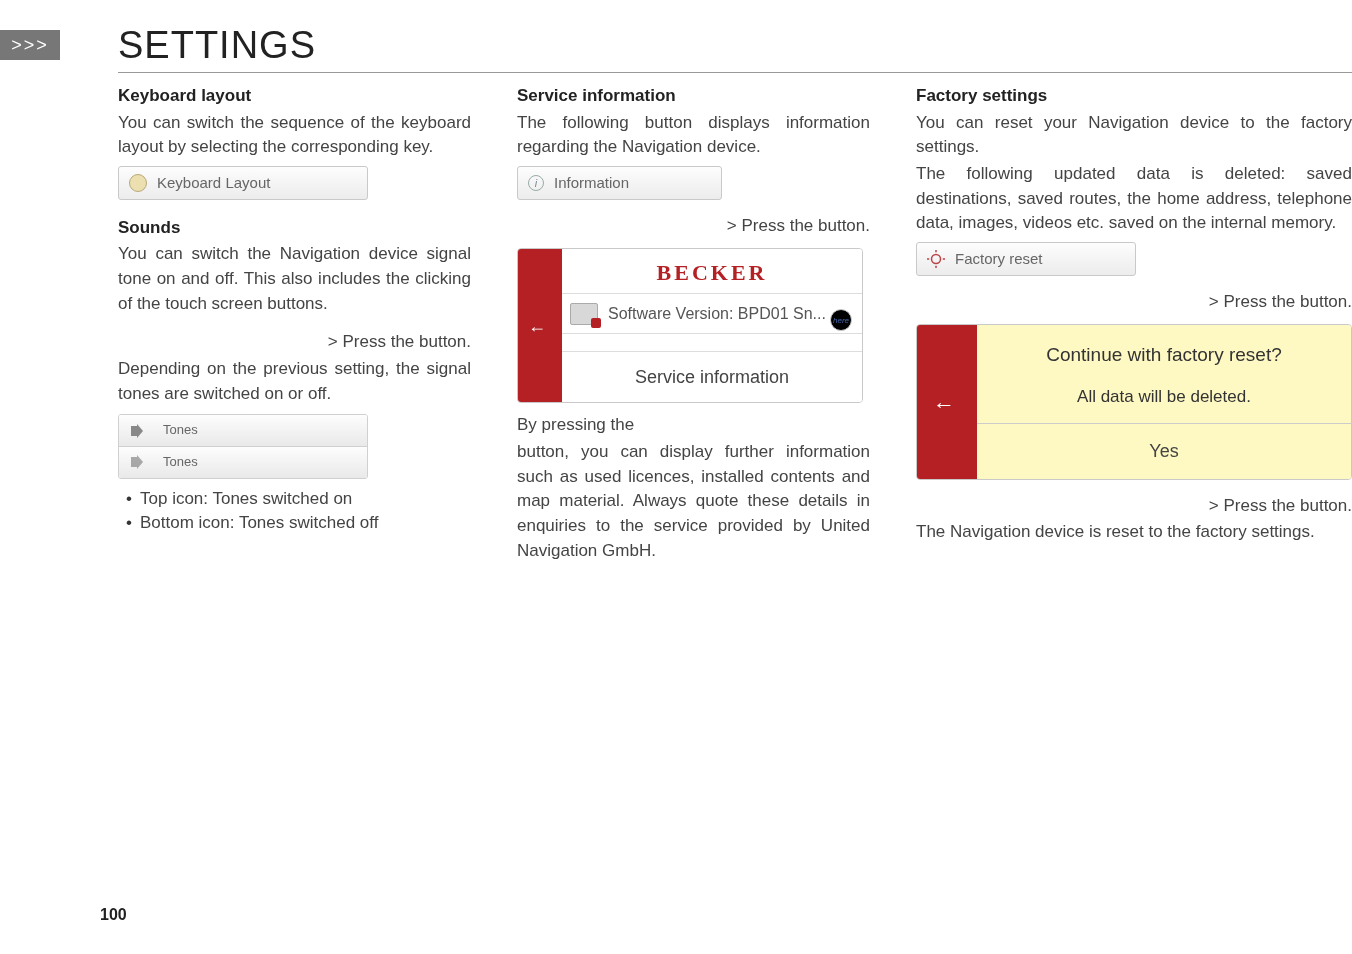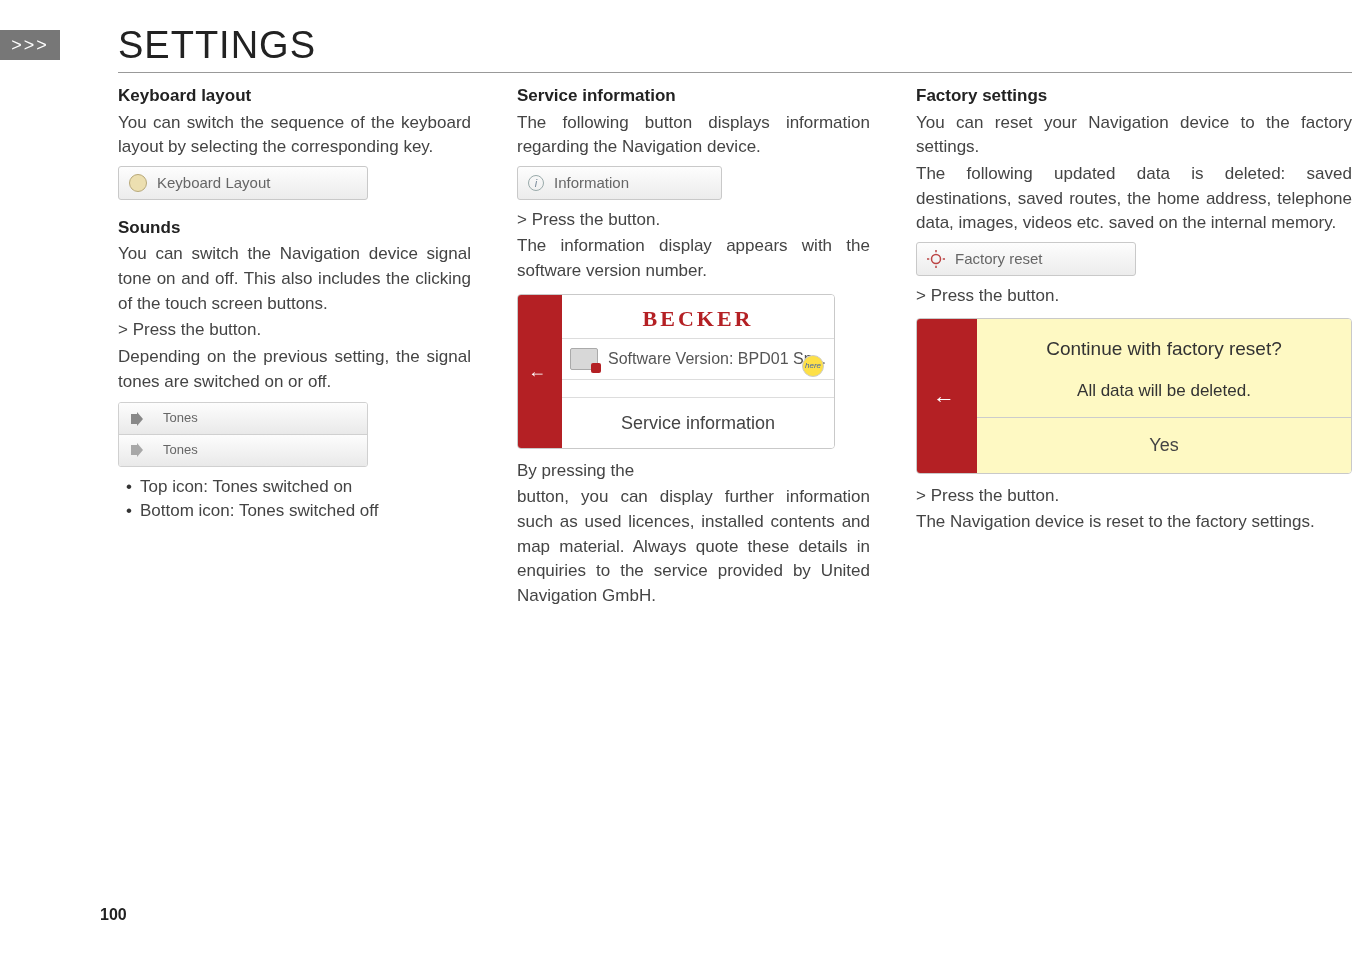--- a/index.html
+++ b/index.html
@@ -9,43 +9,43 @@
   .title { position: absolute; top: 24px; left: 118px; font-size: 38px; font-weight: 400; letter-spacing: 1px; color: #222; }
   .rule { position: absolute; top: 72px; left: 118px; right: 0; height: 1px; background: #999; }
   .columns { position: absolute; top: 80px; left: 118px; right: 0; display: flex; gap: 46px; }
   .col { width: 368px; font-size: 17px; line-height: 1.45; color: #444; }
   .col h3 { font-size: 17px; font-weight: 700; color: #222; margin-top: 4px; margin-bottom: 2px; }
   .col p { margin-bottom: 2px; }
   .justify { text-align: justify; }
   .bullets { margin: 6px 0 0 8px; }
   .bullets li { list-style: none; position: relative; padding-left: 14px; }
   .bullets li::before { content: "•"; position: absolute; left: 0; color: #333; }
-  .step { margin: 2px 0; }
+  .step { margin: 14px 0; text-align: right; }
   .btn-row { border: 1px solid #c9c9c9; border-radius: 3px; background: linear-gradient(#fdfdfd,#ececec); padding: 5px 10px; display: flex; align-items: center; gap: 10px; font-size: 15px; color: #666; margin: 6px 0 8px 0; width: 250px; }
   .btn-row.small { width: 205px; }
   .ico-globe { width: 18px; height: 18px; border: 1px solid #b8a97a; border-radius: 50%; background: #ecdfb0; position: relative; }
   .ico-info { width: 16px; height: 16px; border: 1px solid #9aa; border-radius: 50%; color: #789; font-size: 11px; font-style: italic; text-align: center; line-height: 14px; }
   .ico-gear { width: 18px; height: 18px; }
   .ico-spk { width: 20px; height: 14px; position: relative; }
   .ico-spk::before { content:""; position:absolute; left:0; top:2px; width:6px; height:10px; background:#888; }
   .ico-spk::after { content:""; position:absolute; left:6px; top:0; border-left:6px solid #888; border-top:7px solid transparent; border-bottom:7px solid transparent; }
   .ico-spk.muted::before, .ico-spk.muted::after { opacity: .7; }
   .tones-stack { width:250px; border:1px solid #d0d0d0; border-radius:3px; overflow:hidden; margin:8px 0; }
   .tones-stack .row { display:flex; align-items:center; gap:12px; padding:6px 12px; background:linear-gradient(#fdfdfd,#e9e9e9); color:#666; font-size:13px; }
   .tones-stack .row + .row { border-top:1px solid #d0d0d0; }
 
-  .svc { width: 318px; margin: 10px 0; border:1px solid #c9c9c9; border-radius:4px; overflow:hidden; display:flex; }
+  .svc { width: 346px; margin: 10px 0; border:1px solid #c9c9c9; border-radius:4px; overflow:hidden; display:flex; }
   .svc .redbar { width:44px; background:#b42024; position:relative; }
   .svc .redbar::after { content:"←"; color:#fff; position:absolute; left:10px; top:50%; transform:translateY(-50%); font-size:18px; }
   .svc .body { flex:1; background:#fff; }
   .becker { text-align:center; color:#b42024; font-family: Georgia, serif; font-weight:700; letter-spacing:3px; font-size:22px; padding:8px 0 4px; }
   .svrow { display:flex; align-items:center; gap:10px; padding:8px 8px; border-top:1px solid #ddd; color:#555; font-size:16px; position:relative; }
   .svrow .maps { width:28px; height:22px; background:#d8d8d8; border:1px solid #aaa; position:relative; border-radius:2px; }
   .svrow .maps::after { content:""; position:absolute; right:-4px; bottom:-4px; width:10px; height:10px; background:#b42024; border-radius:2px; }
-  .here { position:absolute; right:10px; bottom:2px; width:22px; height:22px; border-radius:50%; background:#fde047; border:1px solid #ccc; font-size:8px; color:#46a; display:flex; align-items:center; justify-content:center; font-style:italic; }
+  .here { position:absolute; right:10px; bottom:2px; width:22px; height:22px; border-radius:50%; background:#000000; border:1px solid #ccc; font-size:8px; color:#46a; display:flex; align-items:center; justify-content:center; font-style:italic; }
   .svfoot { text-align:center; padding:12px 0; border-top:1px solid #ddd; color:#444; font-size:18px; }
 
   .freset { width:436px; margin:10px 0; border:1px solid #c9c9c9; border-radius:4px; overflow:hidden; display:flex; }
   .freset .redbar { width:60px; background:#b42024; position:relative; }
   .freset .redbar::after { content:"←"; color:#fff; position:absolute; left:16px; top:50%; transform:translateY(-50%); font-size:22px; }
   .freset .fbody { flex:1; background:#fef9c3; }
   .fq { text-align:center; padding:16px 10px 6px; color:#333; font-size:19px; }
   .fmsg { text-align:center; padding:10px 10px 14px; color:#333; font-size:17px; border-bottom:1px solid #ccc; }
   .fbtns { display:flex; }
   .fbtns div { flex:1; text-align:center; padding:14px 0; color:#444; font-size:18px; }
@@ -95,21 +95,20 @@
     </div>
 
     <div class="col">
       <h3>Service information</h3>
       <p class="justify">The following button displays information regarding the Navigation device.</p>
       <div class="btn-row small">
         <span class="ico-info">i</span>
         <span>Information</span>
       </div>
       <p class="step">&gt; Press the                 button.</p>
-      <p class="justify">The information display appears with the software version number.</p>
 
       <div class="svc">
         <div class="redbar"></div>
         <div class="body">
           <div class="becker">BECKER</div>
           <div class="svrow">
             <span class="maps"></span>
             <span>Software Version: BPD01 Sn...</span>
             <span class="here">here</span>
           </div>

